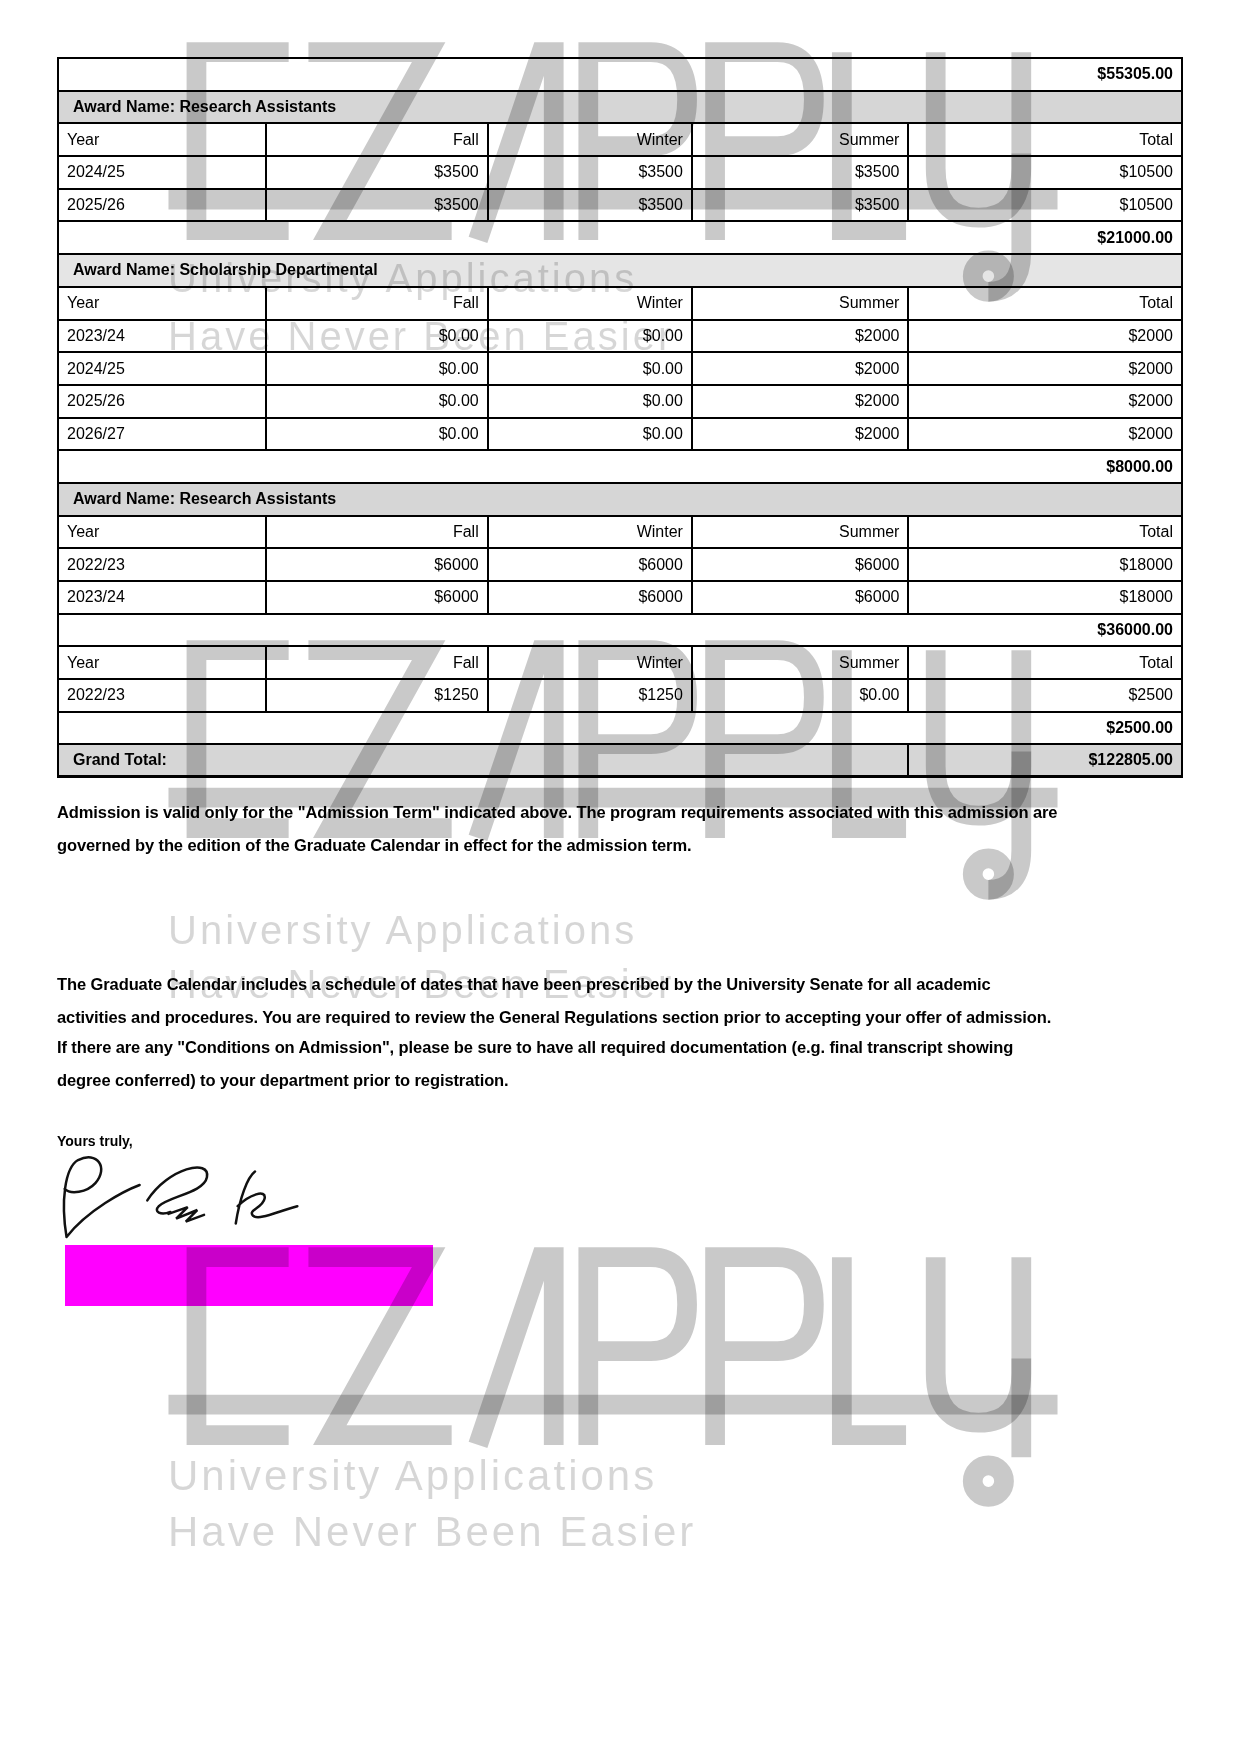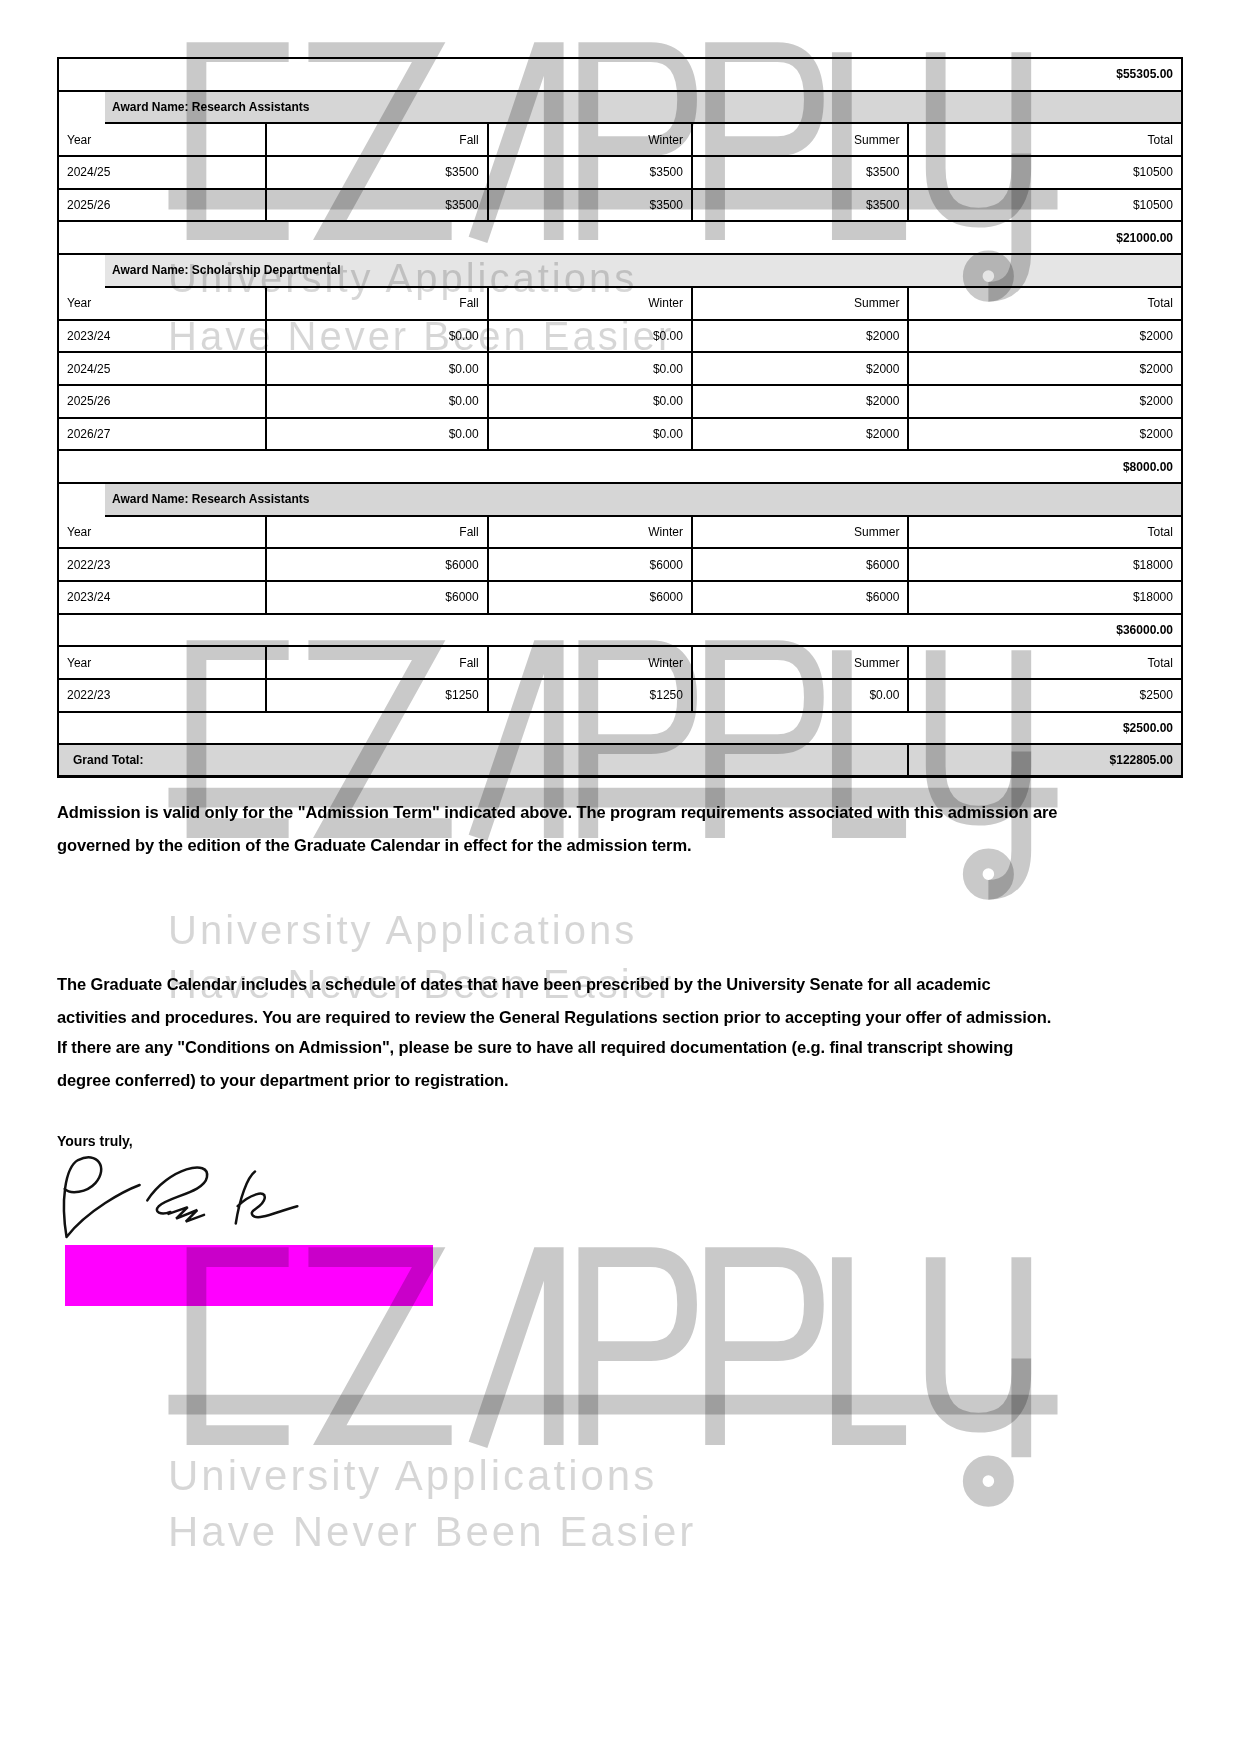--- a/index.html
+++ b/index.html
@@ -18,25 +18,25 @@
     position:absolute;left:57px;top:57px;width:1126px;
     border:2px solid #000;border-bottom:none;
     box-sizing:border-box;
     background:transparent;
     z-index:2;
   }
   .trow{
     position:relative;height:32.7px;box-sizing:border-box;
     border-bottom:2px solid #000;
     display:flex;align-items:center;
-    font-size:12px;
+    font-size:16px;
   }
   .trow:last-child{border-bottom:3px solid #000;}
   .subtotal-row{justify-content:flex-end;font-weight:bold;padding-right:8px;}
-  .award-row{background:#d6d6d6;font-weight:bold;padding-left:7px;margin-left:46px;}
+  .award-row{background:#d6d6d6;font-weight:bold;padding-left:14px;}
   .grid-row{padding:0;}
   .grid-row .cell{
     height:100%;box-sizing:border-box;display:flex;align-items:center;
     border-right:2px solid #000;padding:0 8px;overflow:hidden;white-space:nowrap;
   }
   .grid-row .cell:last-child{border-right:none;padding-left:43px;}
   .c0{width:18.5%;justify-content:flex-start;}
   .c1{width:19.8%;justify-content:flex-end;}
   .c2{width:18.2%;justify-content:flex-end;}
   .c3{width:19.3%;justify-content:flex-end;}

